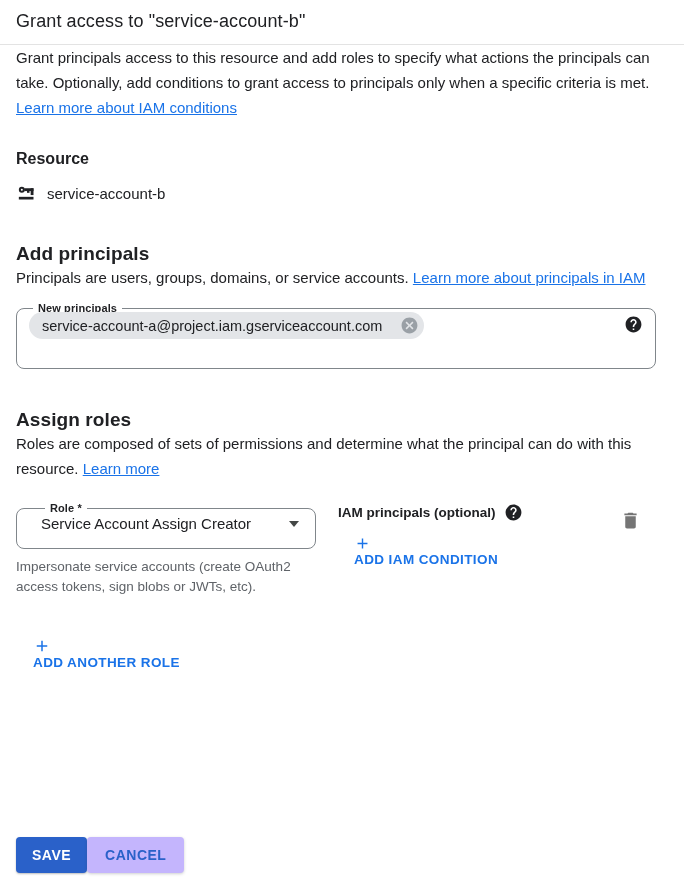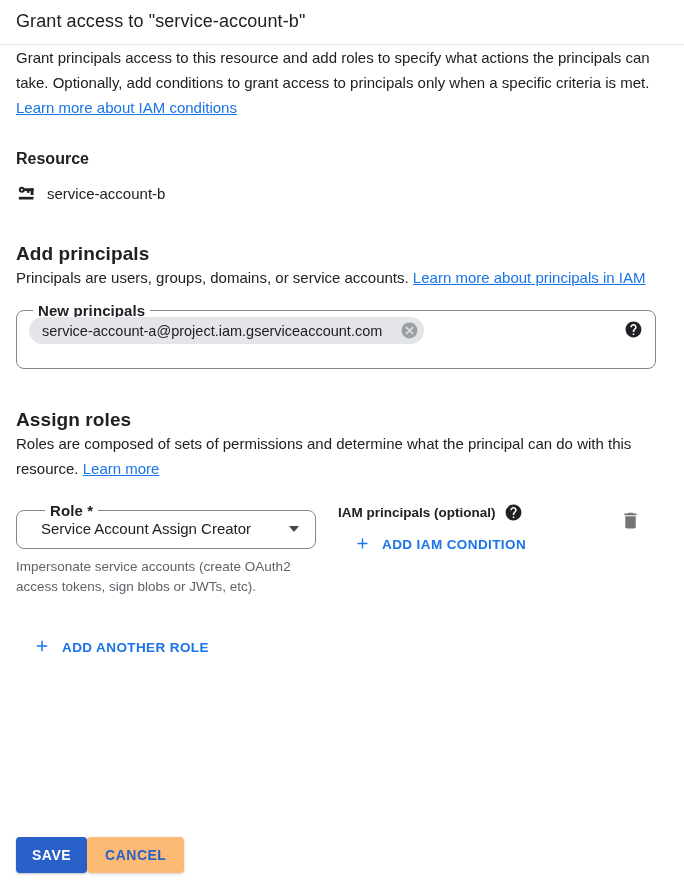--- a/index.html
+++ b/index.html
@@ -70,21 +70,21 @@
 
   
   fieldset.outlined-field {
     border: 1px solid #80868b;
     border-radius: 8px;
     margin: 12px 0 0 0;
     padding: 0 12px 10px 12px;
     min-height: 0;
   }
   fieldset.outlined-field legend {
-    font-size: 15px;
+    font-size: 11px;
     font-weight: 700;
     color: #202124;
     padding: 0 5px;
     margin-left: 4px;
     letter-spacing: 0.1px;
   }
   .principals-field { height: 67px; }
   .principals-inner {
     display: flex;
     align-items: flex-start;
@@ -158,32 +158,33 @@
     display: flex;
     align-items: center;
     gap: 8px;
     margin-top: 1px;
     font-size: 13.5px;
     font-weight: 700;
     color: #202124;
   }
   .text-button {
     display: inline-flex;
-    align-items: flex-end;
-    gap: 11px;
+    align-items: flex-start;
+    gap: 0;
     border: none;
     background: transparent;
     color: var(--link-blue, #1a73e8);
     font-family: inherit;
     font-size: 13.5px;
     font-weight: 700;
     letter-spacing: 0.4px;
     padding: 6px 8px;
     cursor: pointer;
     border-radius: 4px;
+    flex-direction: column;
   }
   .text-button svg { display: block; }
   .add-condition-btn { margin-top: 7px; margin-left: 8px; }
 
   .trash-col { margin-left: auto; padding-right: 15px; padding-top: 8px; }
   .icon-button {
     border: none; background: transparent; padding: 0; cursor: pointer;
     display: inline-flex;
   }
 
@@ -204,21 +205,21 @@
     padding: 0 16px;
     cursor: pointer;
   }
   .btn-primary {
     background: var(--button-blue, #2a61c9);
     color: #ffffff;
     border: none;
     box-shadow: 0 1px 2px rgba(60,64,67,0.35);
   }
   .btn-secondary {
-    background: #fdba74;
+    background: #c4b5fd;
     color: var(--button-blue, #2a61c9);
     border: none;
     box-shadow: 0 1px 3px rgba(60,64,67,0.25);
     padding: 0 18px;
   }
 </style>
 </head>
 <body>
 
 <div class="dialog">

